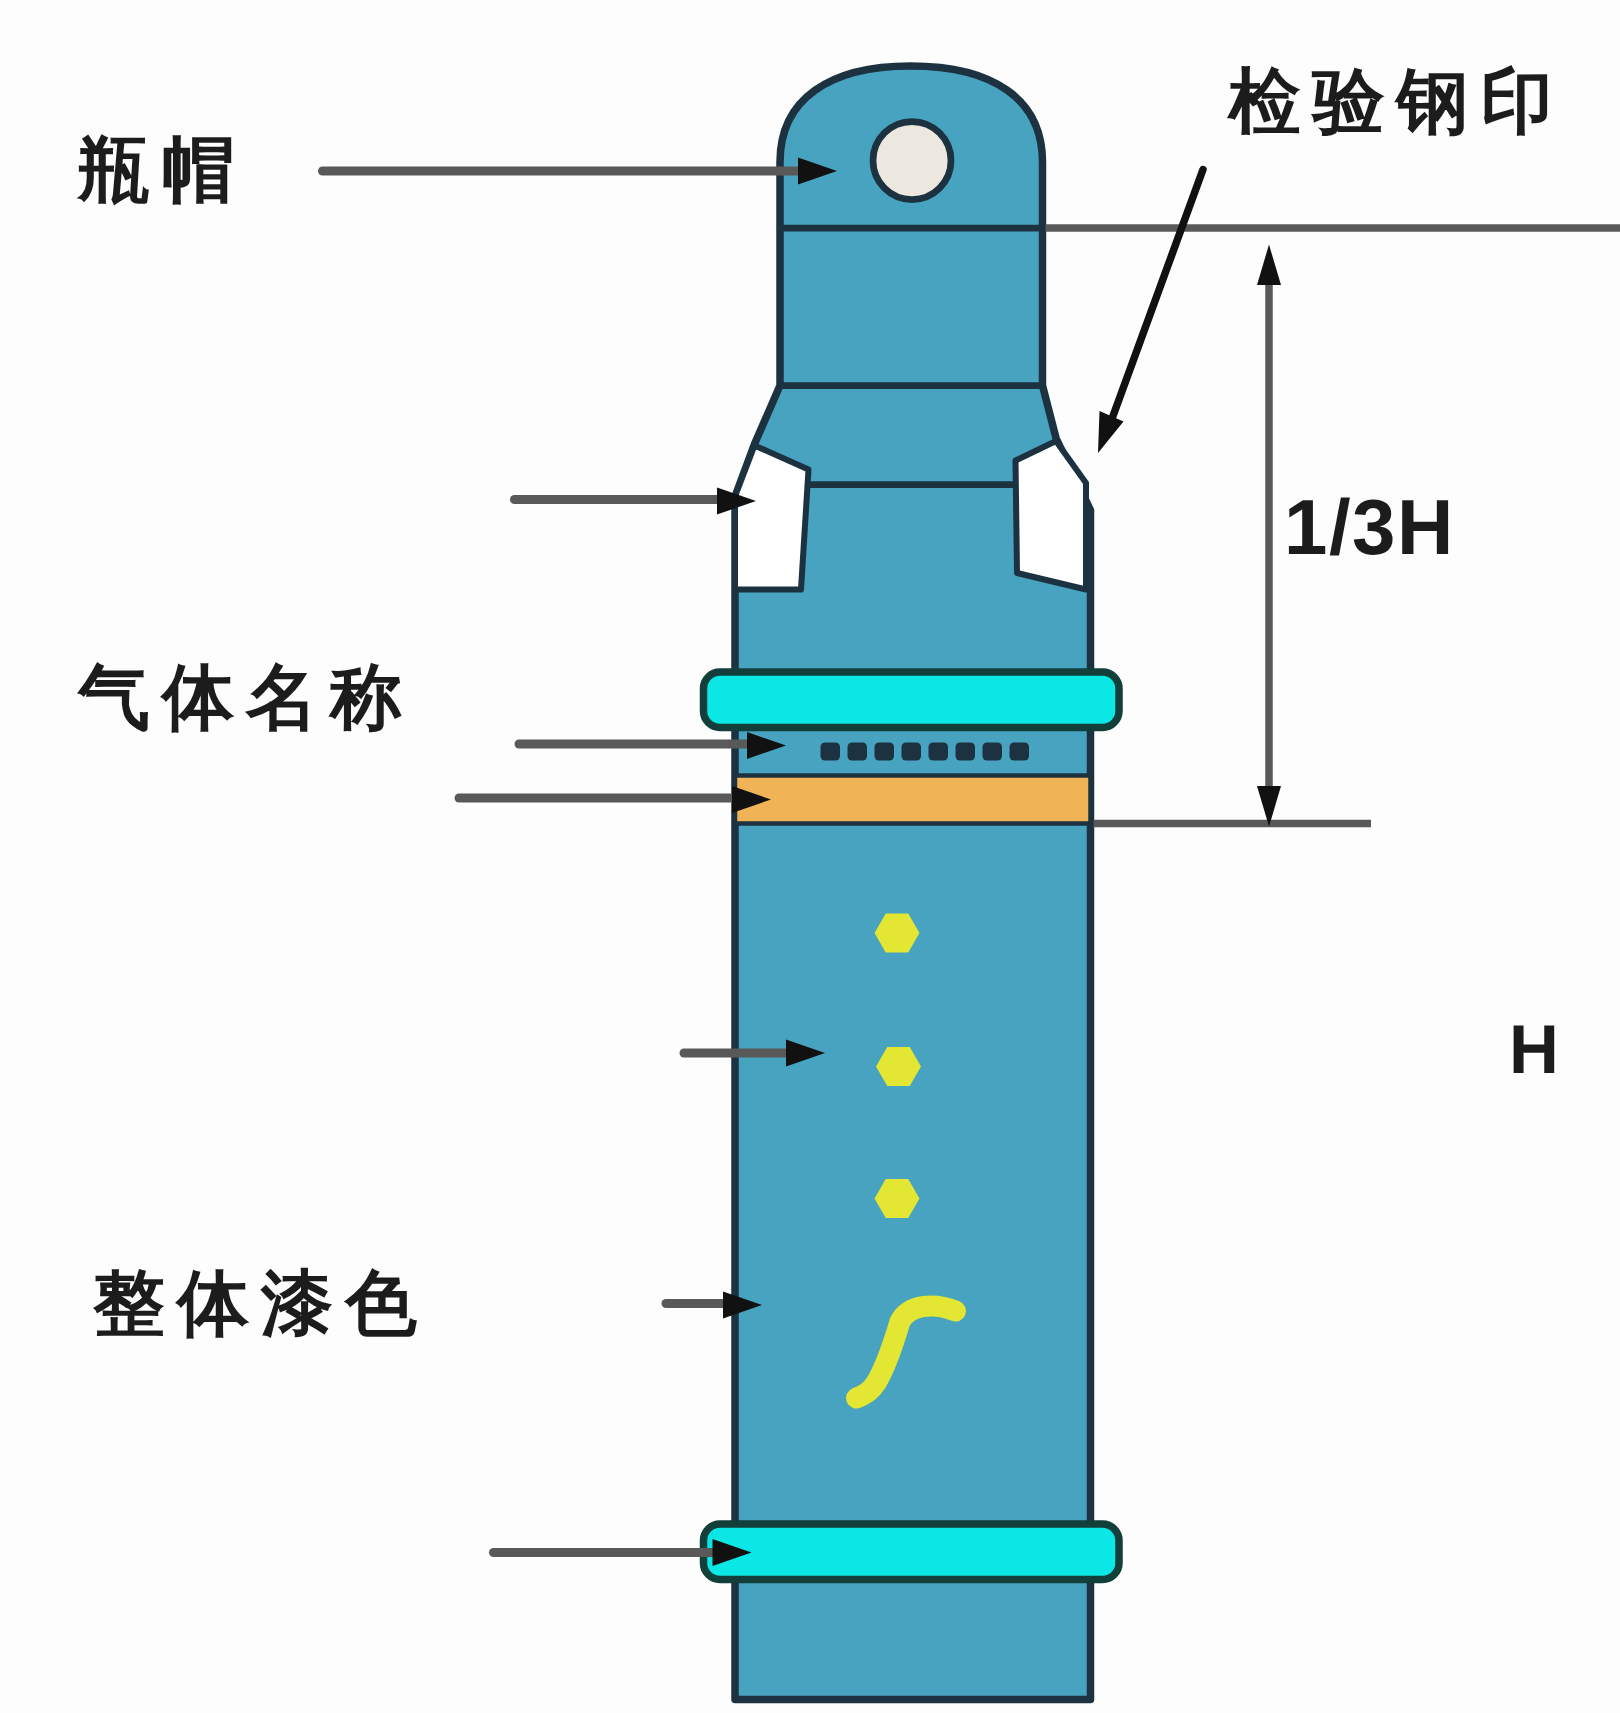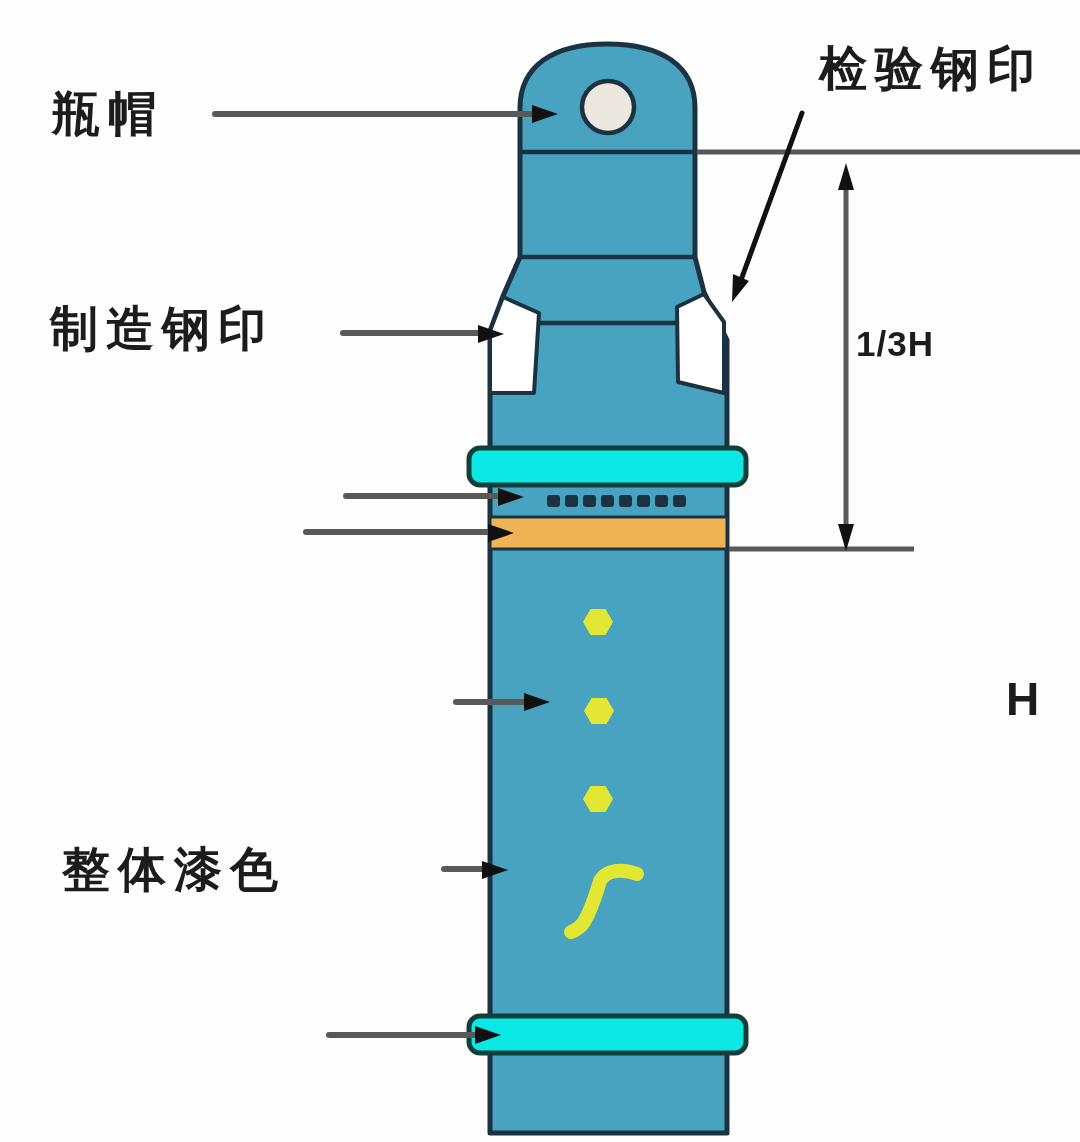--- a/index.html
+++ b/index.html
@@ -14,21 +14,21 @@
   .lbl {
     position:absolute;
     color:#1c1c1c;
     font-size:48px;
     font-weight:600;
     letter-spacing:8px;
     line-height:1;
     white-space:nowrap;
   }
   .lbl.dim { letter-spacing:1px; font-weight:600; }
-  .lbl.small { font-size:35px; }
+  .lbl.small { font-size:52px; }
 </style>
 </head>
 <body>
 
 <div class="stage">
 
   <svg class="diagram" width="1080" height="1142" viewBox="0 0 1080 1142">
 
     <path stroke-width="5" stroke-linejoin="round" d="M520,152 L520,108 C520,66 553,44 607,44 C662,44 695,66 695,108 L695,152
              L695,257 L704,292 L727,340 L727,1133 L490,1133 L490,331 L503,296 L520,257 Z" fill="#47A3C0" stroke="#1C3240"></path>
@@ -94,22 +94,22 @@
     <polygon points="508,870 482,861 482,879" fill="#111111"></polygon>
 
     <path d="M329,1035 L480,1035" stroke-width="6" stroke-linecap="round" stroke="#595959"></path>
     <polygon points="501,1035 475,1026 475,1044" fill="#111111"></polygon>
   </svg>
 
   <div class="lbl" style="left:52px; top:90px;">瓶帽</div>
 
   <div class="lbl" style="left:819px; top:45px;">检验钢印</div>
 
-  <div class="lbl" style="left:50px; top:305px;">制造钢印</div>
 
+  <div class="lbl" style="left:52px; top:442px;">气体名称</div>
 
 
 
   <div class="lbl" style="left:62px; top:846px;">整体漆色</div>
 
 
   <div class="lbl dim small" style="left:856px; top:326px;">1/3H</div>
 
   <div class="lbl dim" style="left:1006px; top:676px; font-size:46px;">H</div>
 

